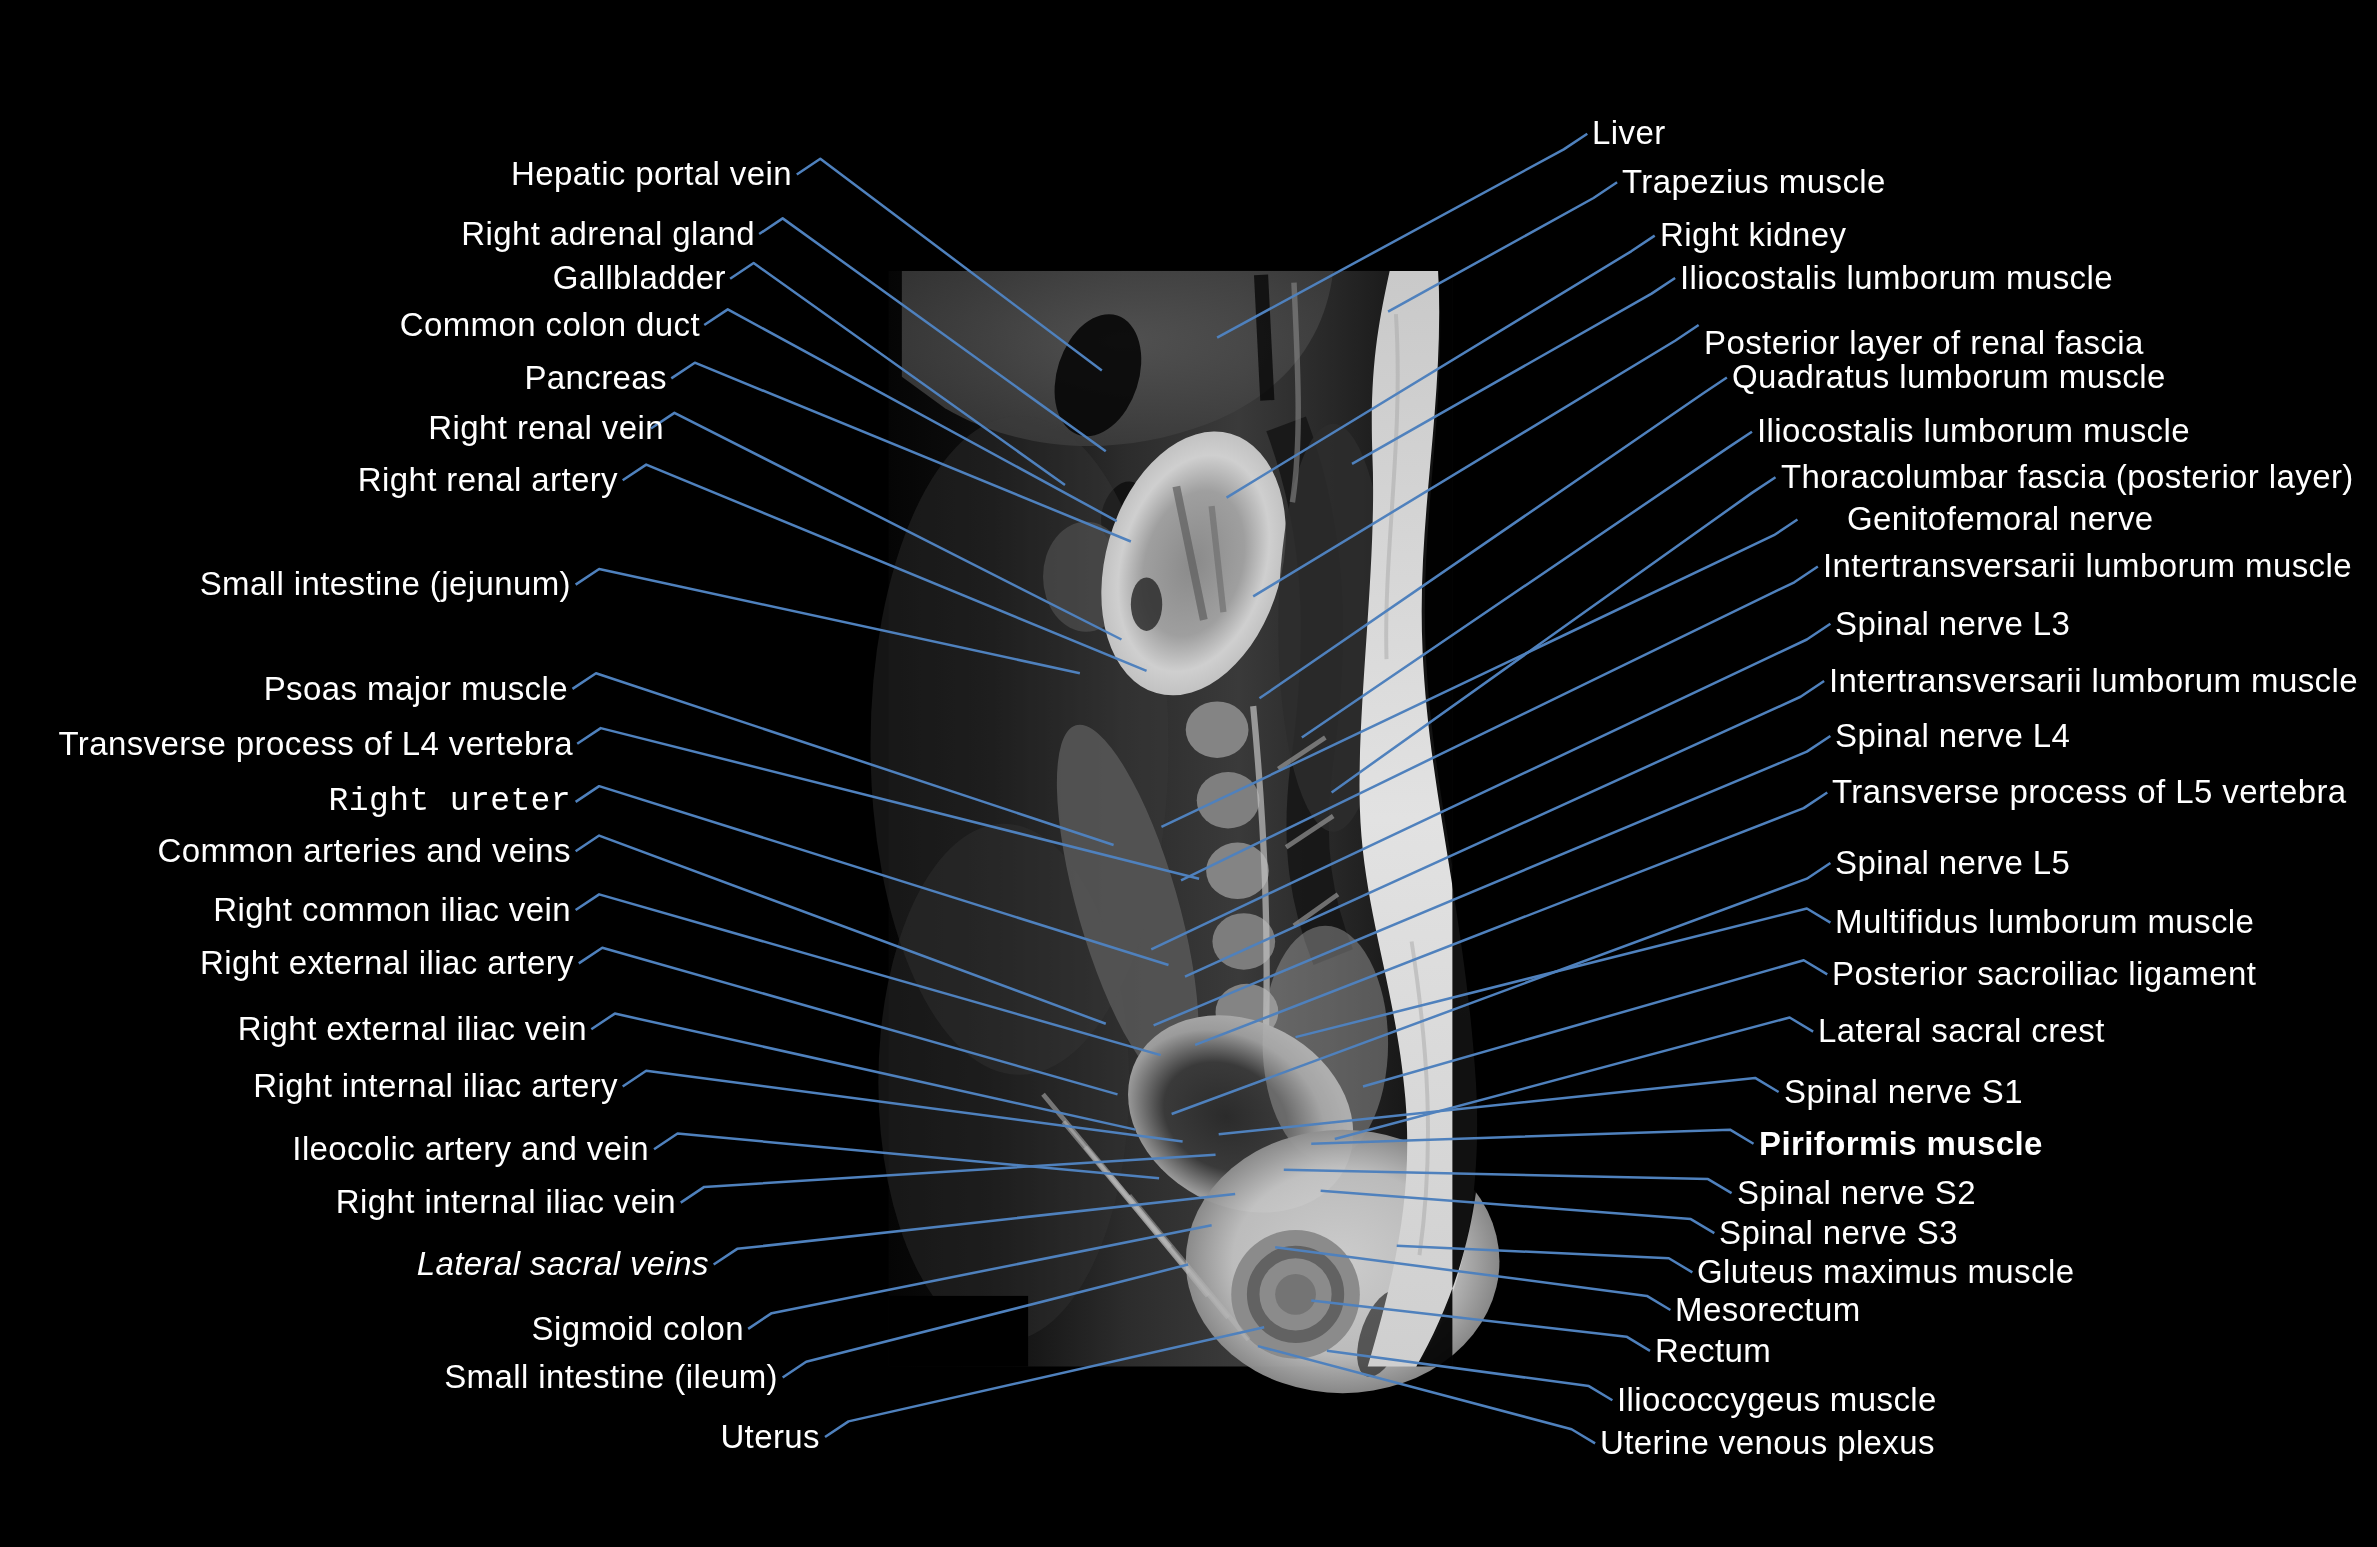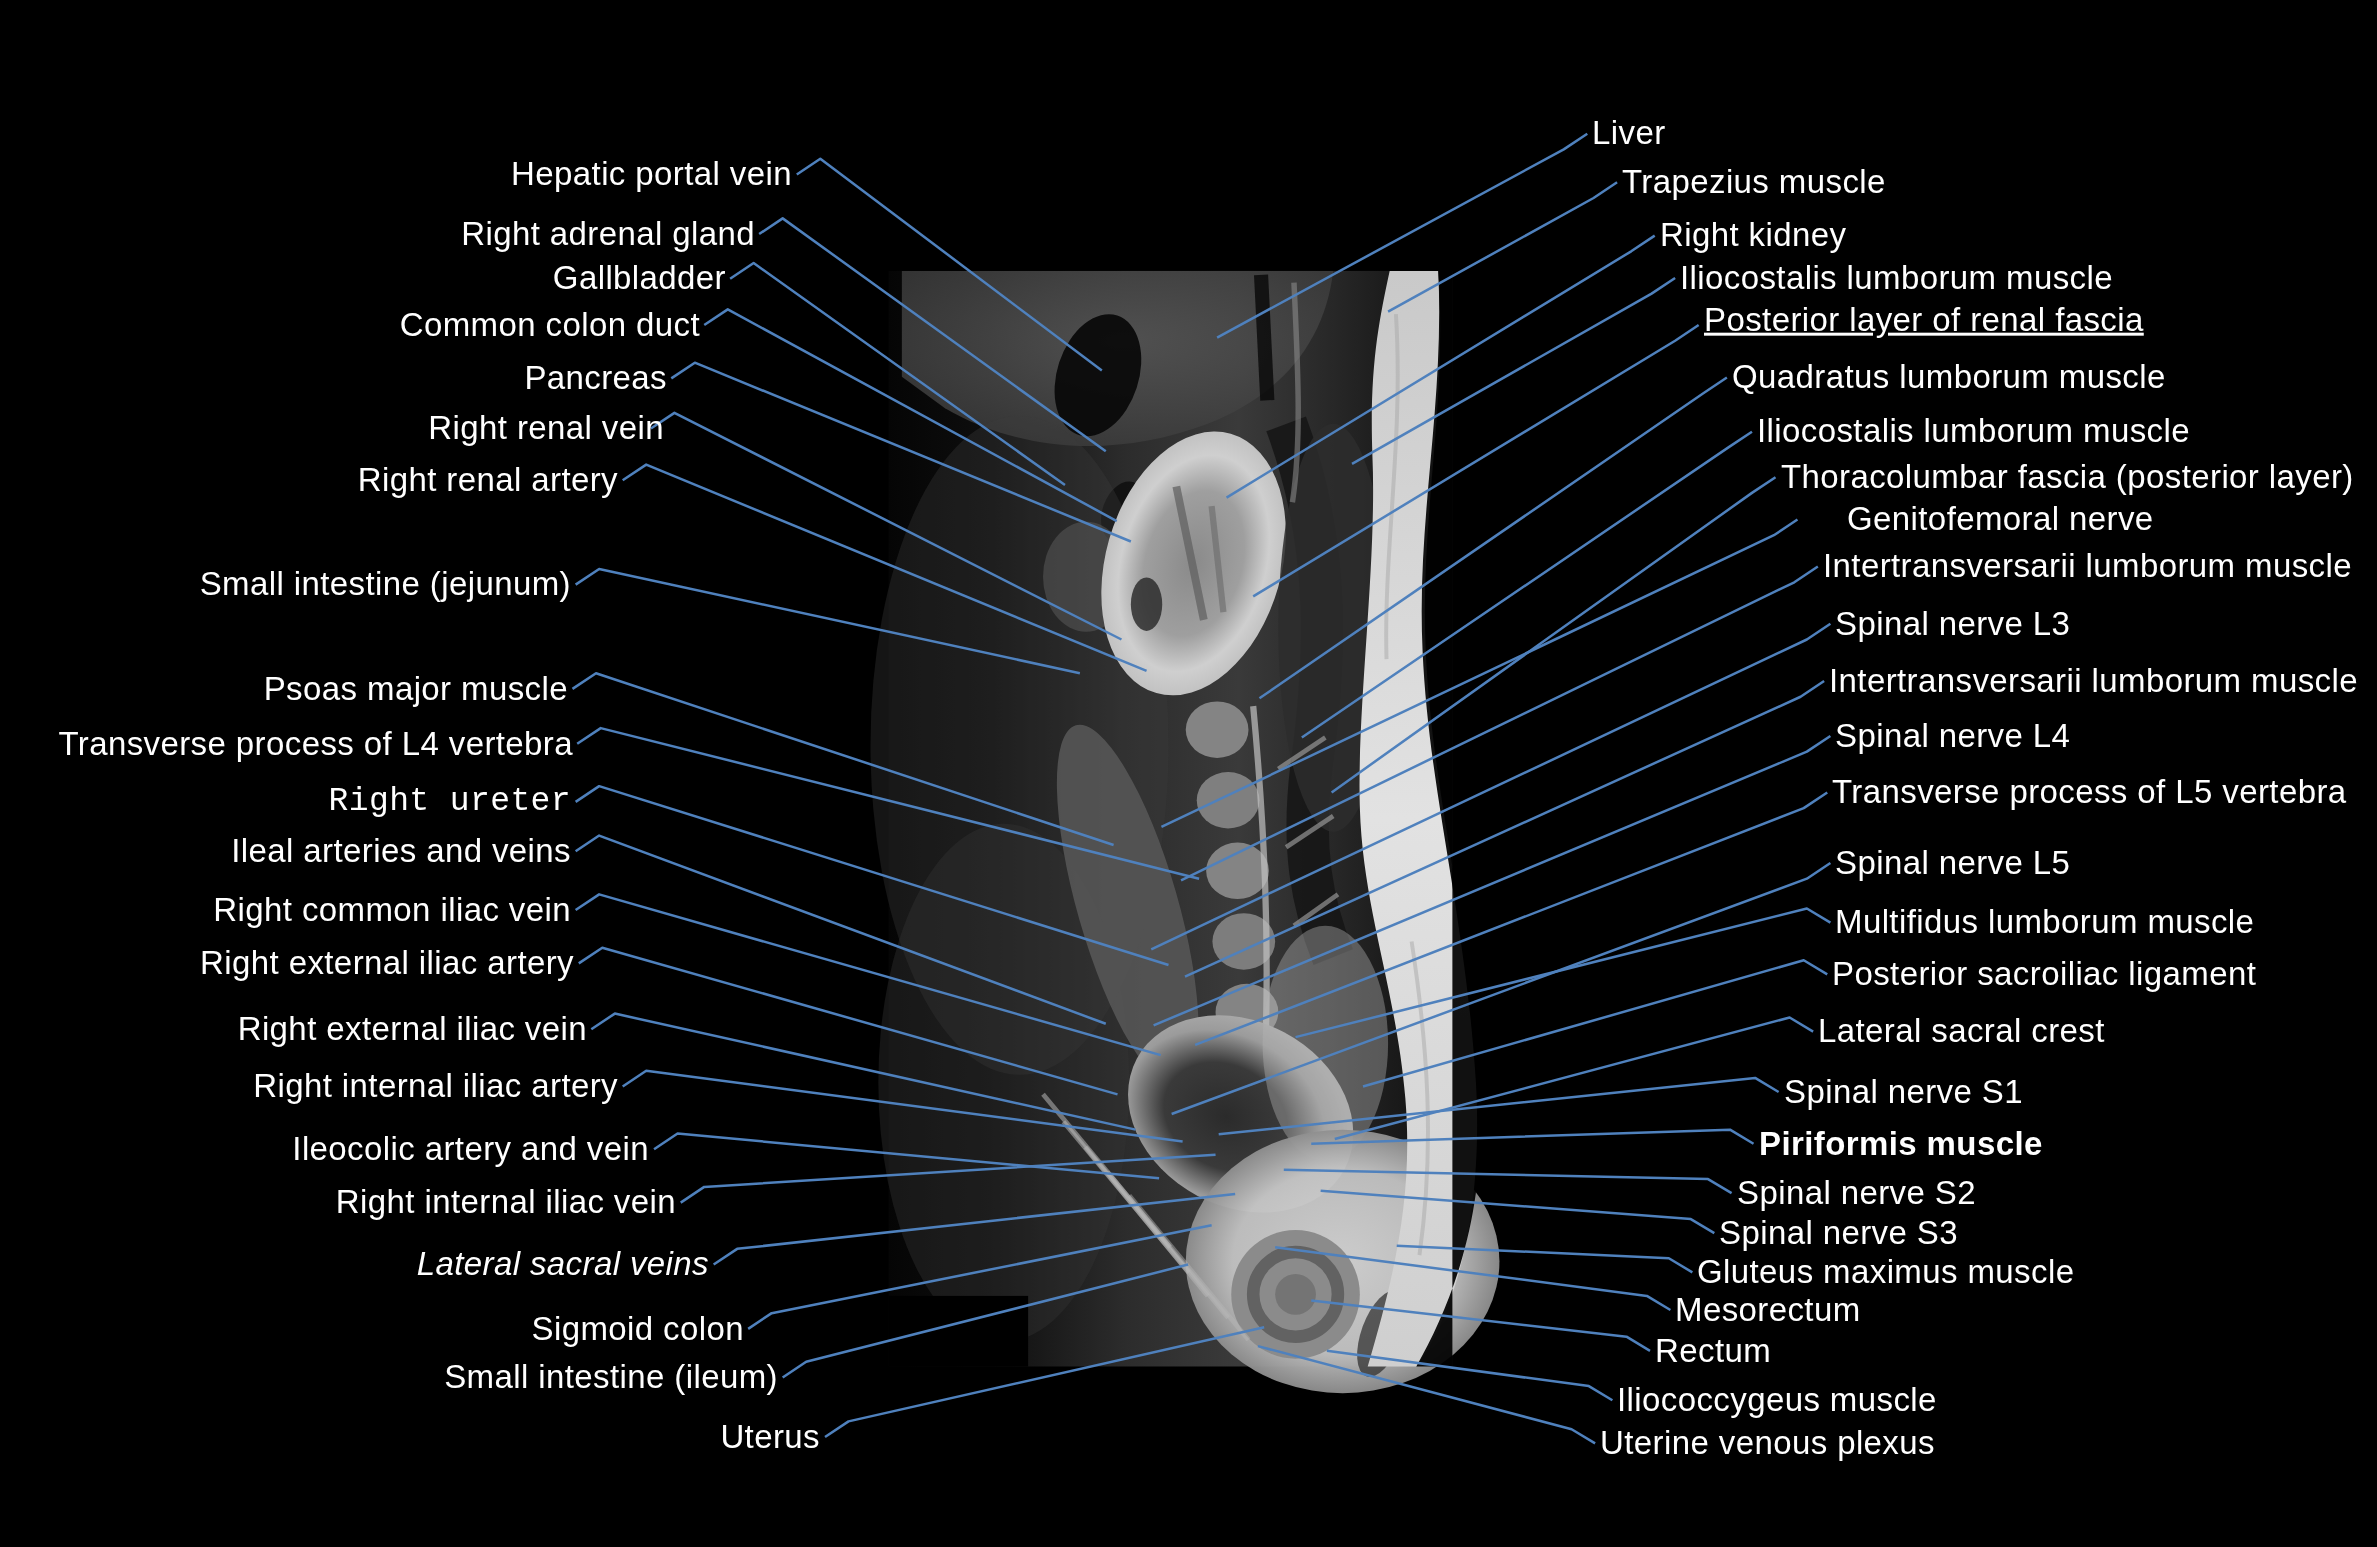--- a/index.html
+++ b/index.html
@@ -184,36 +184,36 @@
       <div class="label left-col" style="left: 755px; top: 234px;">Right adrenal gland</div>
       <div class="label left-col" style="left: 726px; top: 278px;">Gallbladder</div>
       <div class="label left-col" style="left: 700px; top: 325px;">Common colon duct</div>
       <div class="label left-col" style="left: 667px; top: 378px;">Pancreas</div>
       <div class="label left-col" style="left: 664px; top: 428px;">Right renal vein</div>
       <div class="label left-col" style="left: 618px; top: 480px;">Right renal artery</div>
       <div class="label left-col" style="left: 571px; top: 584px;">Small intestine (jejunum)</div>
       <div class="label left-col" style="left: 568px; top: 689px;">Psoas major muscle</div>
       <div class="label left-col" style="left: 573px; top: 744px;">Transverse process of L4 vertebra</div>
       <div class="label left-col" style="left: 571px; top: 802px; font-family: Liberation Mono, monospace;">Right ureter</div>
-      <div class="label left-col" style="left: 571px; top: 851px;">Ileal arteries and veins</div>
+      <div class="label left-col" style="left: 571px; top: 851px;">Common arteries and veins</div>
       <div class="label left-col" style="left: 571px; top: 910px;">Right common iliac vein</div>
       <div class="label left-col" style="left: 574px; top: 963px;">Right external iliac artery</div>
       <div class="label left-col" style="left: 587px; top: 1029px;">Right external iliac vein</div>
       <div class="label left-col" style="left: 618px; top: 1086px;">Right internal iliac artery</div>
       <div class="label left-col" style="left: 649px; top: 1149px;">Ileocolic artery and vein</div>
       <div class="label left-col" style="left: 676px; top: 1202px;">Right internal iliac vein</div>
       <div class="label left-col" style="left: 709px; top: 1264px; font-style: italic;">Lateral sacral veins</div>
       <div class="label left-col" style="left: 744px; top: 1329px;">Sigmoid colon</div>
       <div class="label left-col" style="left: 778px; top: 1377px;">Small intestine (ileum)</div>
       <div class="label left-col" style="left: 820px; top: 1437px;">Uterus</div>
       <div class="label right-col" style="left: 1592px; top: 133px;">Liver</div>
       <div class="label right-col" style="left: 1622px; top: 182px;">Trapezius muscle</div>
       <div class="label right-col" style="left: 1660px; top: 235px;">Right kidney</div>
       <div class="label right-col" style="left: 1680px; top: 278px;">Iliocostalis lumborum muscle</div>
-      <div class="label right-col" style="left: 1704px; top: 320px; text-decoration: underline;">Posterior layer of renal fascia</div>
+      <div class="label right-col" style="left: 1704px; top: 343px;">Posterior layer of renal fascia</div>
       <div class="label right-col" style="left: 1732px; top: 377px;">Quadratus lumborum muscle</div>
       <div class="label right-col" style="left: 1757px; top: 431px;">Iliocostalis lumborum muscle</div>
       <div class="label right-col" style="left: 1781px; top: 477px;">Thoracolumbar fascia (posterior layer)</div>
       <div class="label right-col" style="left: 1803px; top: 519px; margin-left: 44px;">Genitofemoral nerve</div>
       <div class="label right-col" style="left: 1823px; top: 566px;">Intertransversarii lumborum muscle</div>
       <div class="label right-col" style="left: 1835px; top: 624px;">Spinal nerve L3</div>
       <div class="label right-col" style="left: 1829px; top: 681px;">Intertransversarii lumborum muscle</div>
       <div class="label right-col" style="left: 1835px; top: 736px;">Spinal nerve L4</div>
       <div class="label right-col" style="left: 1832px; top: 792px;">Transverse process of L5 vertebra</div>
       <div class="label right-col" style="left: 1835px; top: 863px;">Spinal nerve L5</div>

